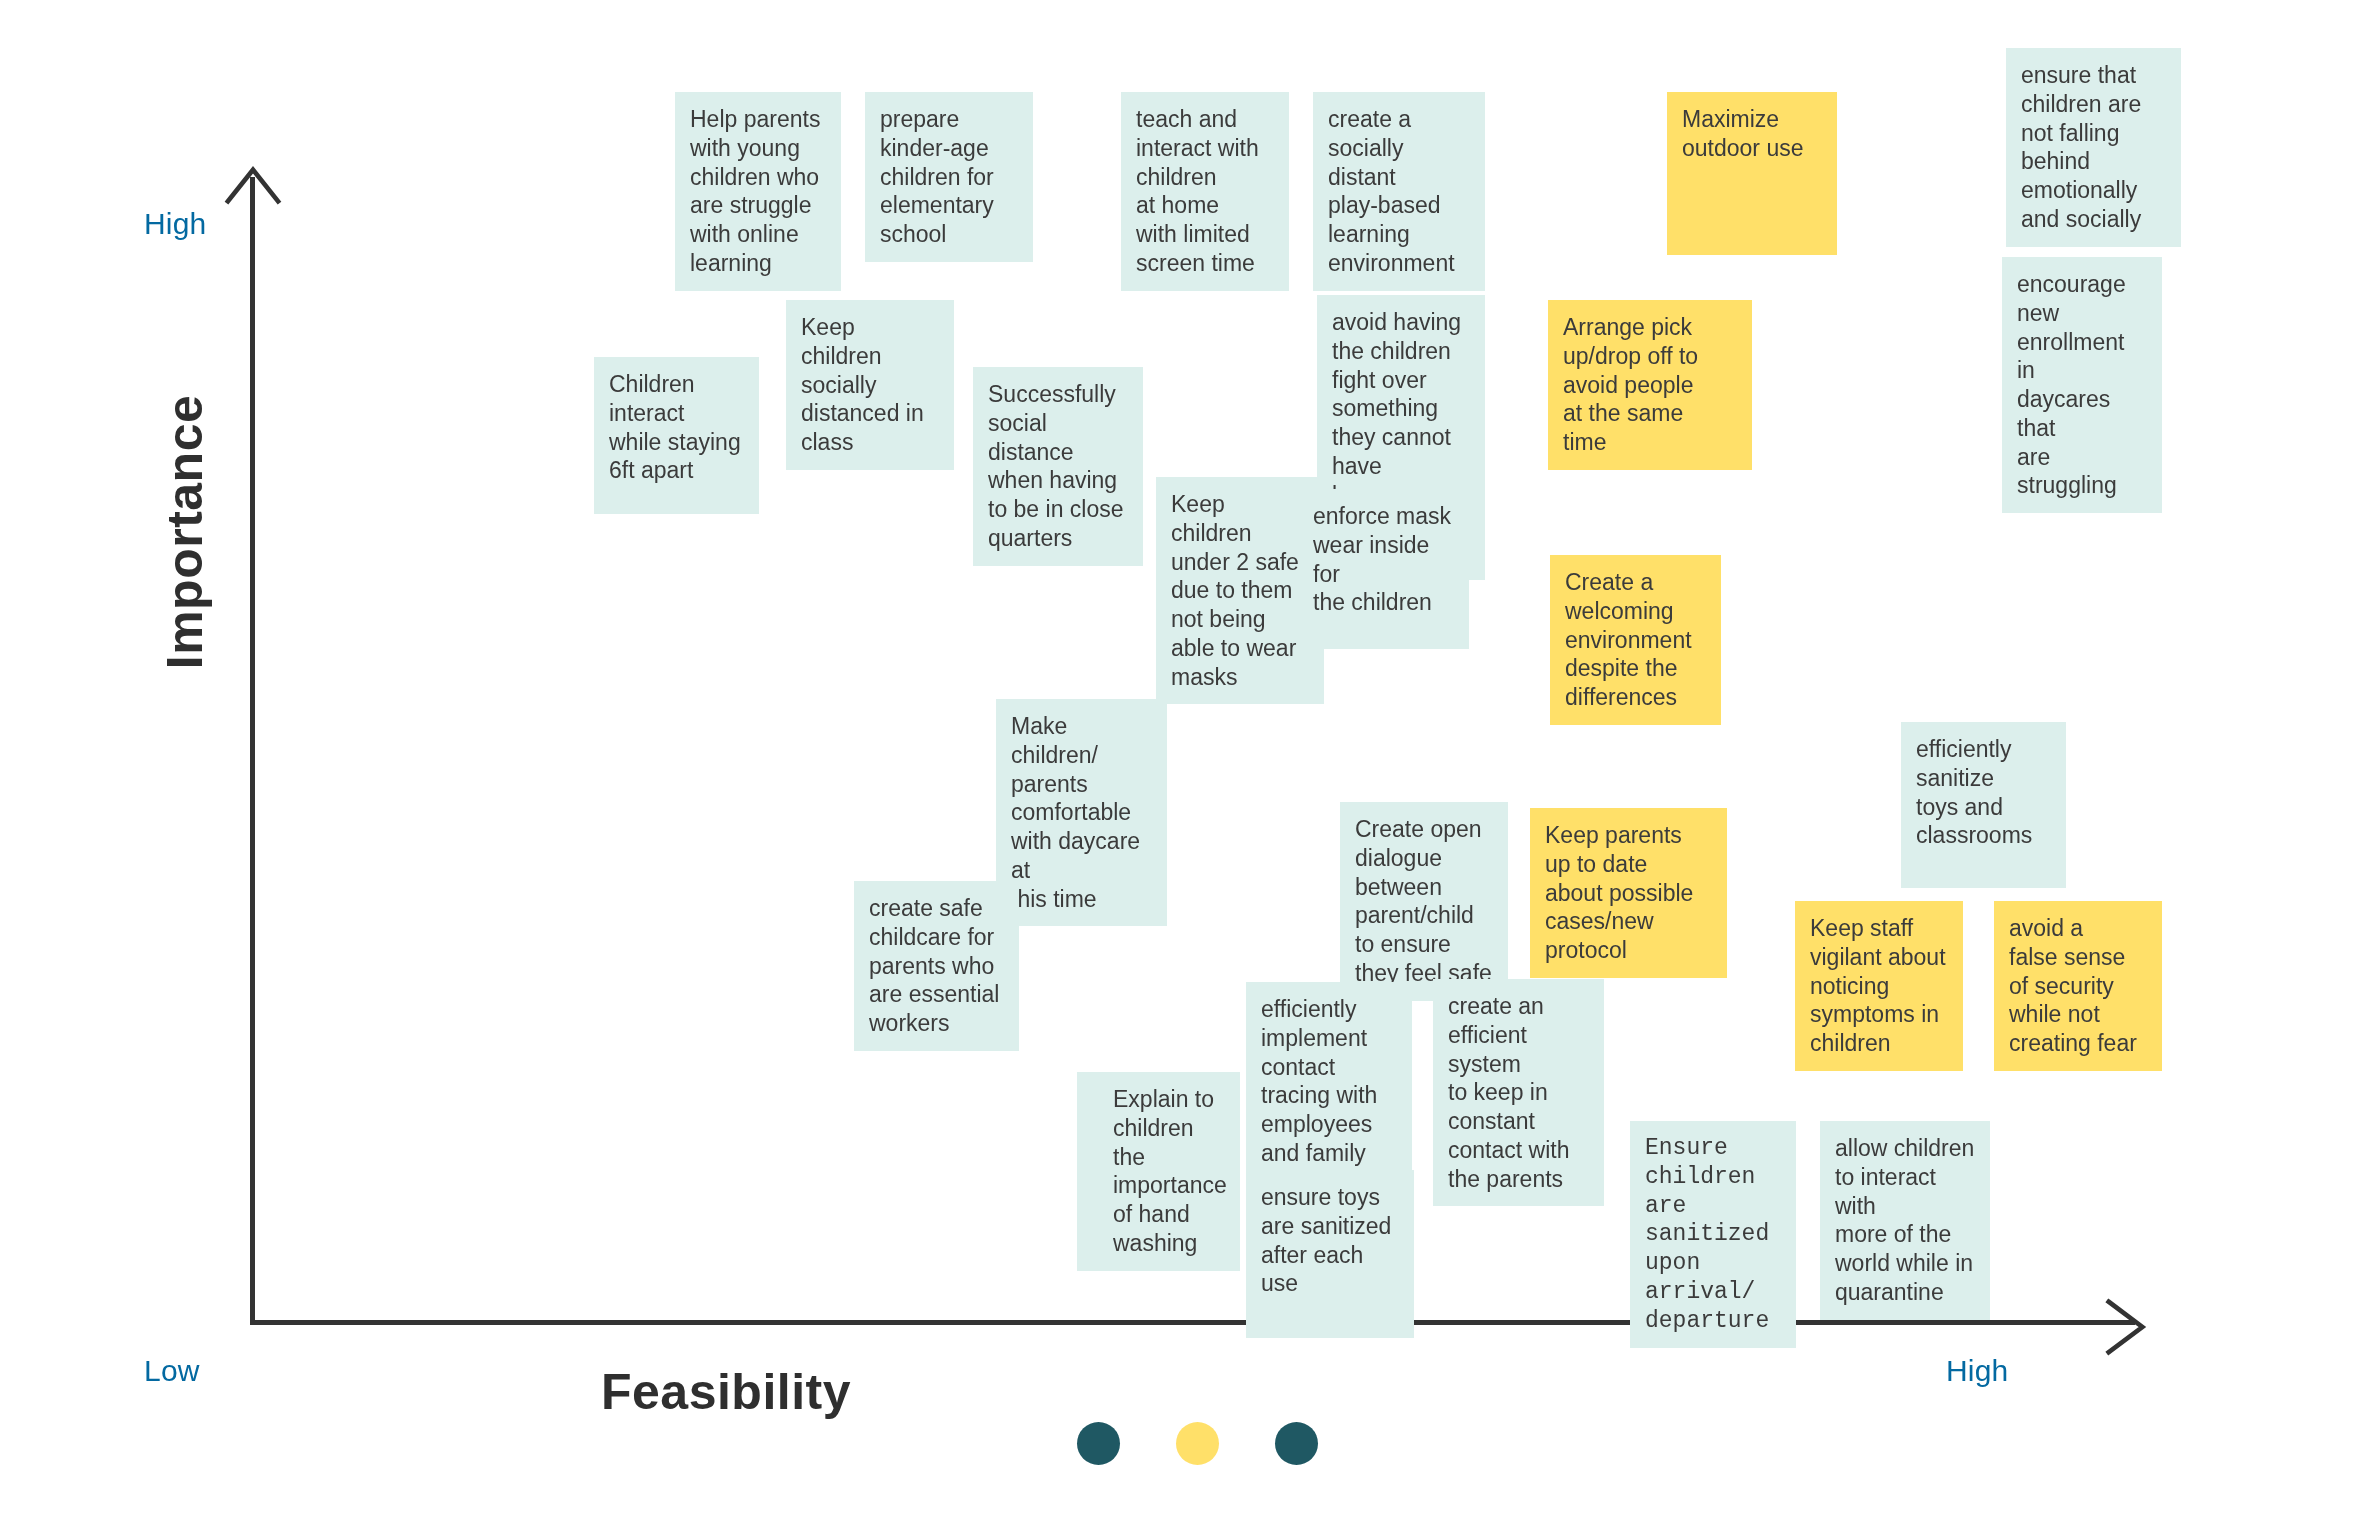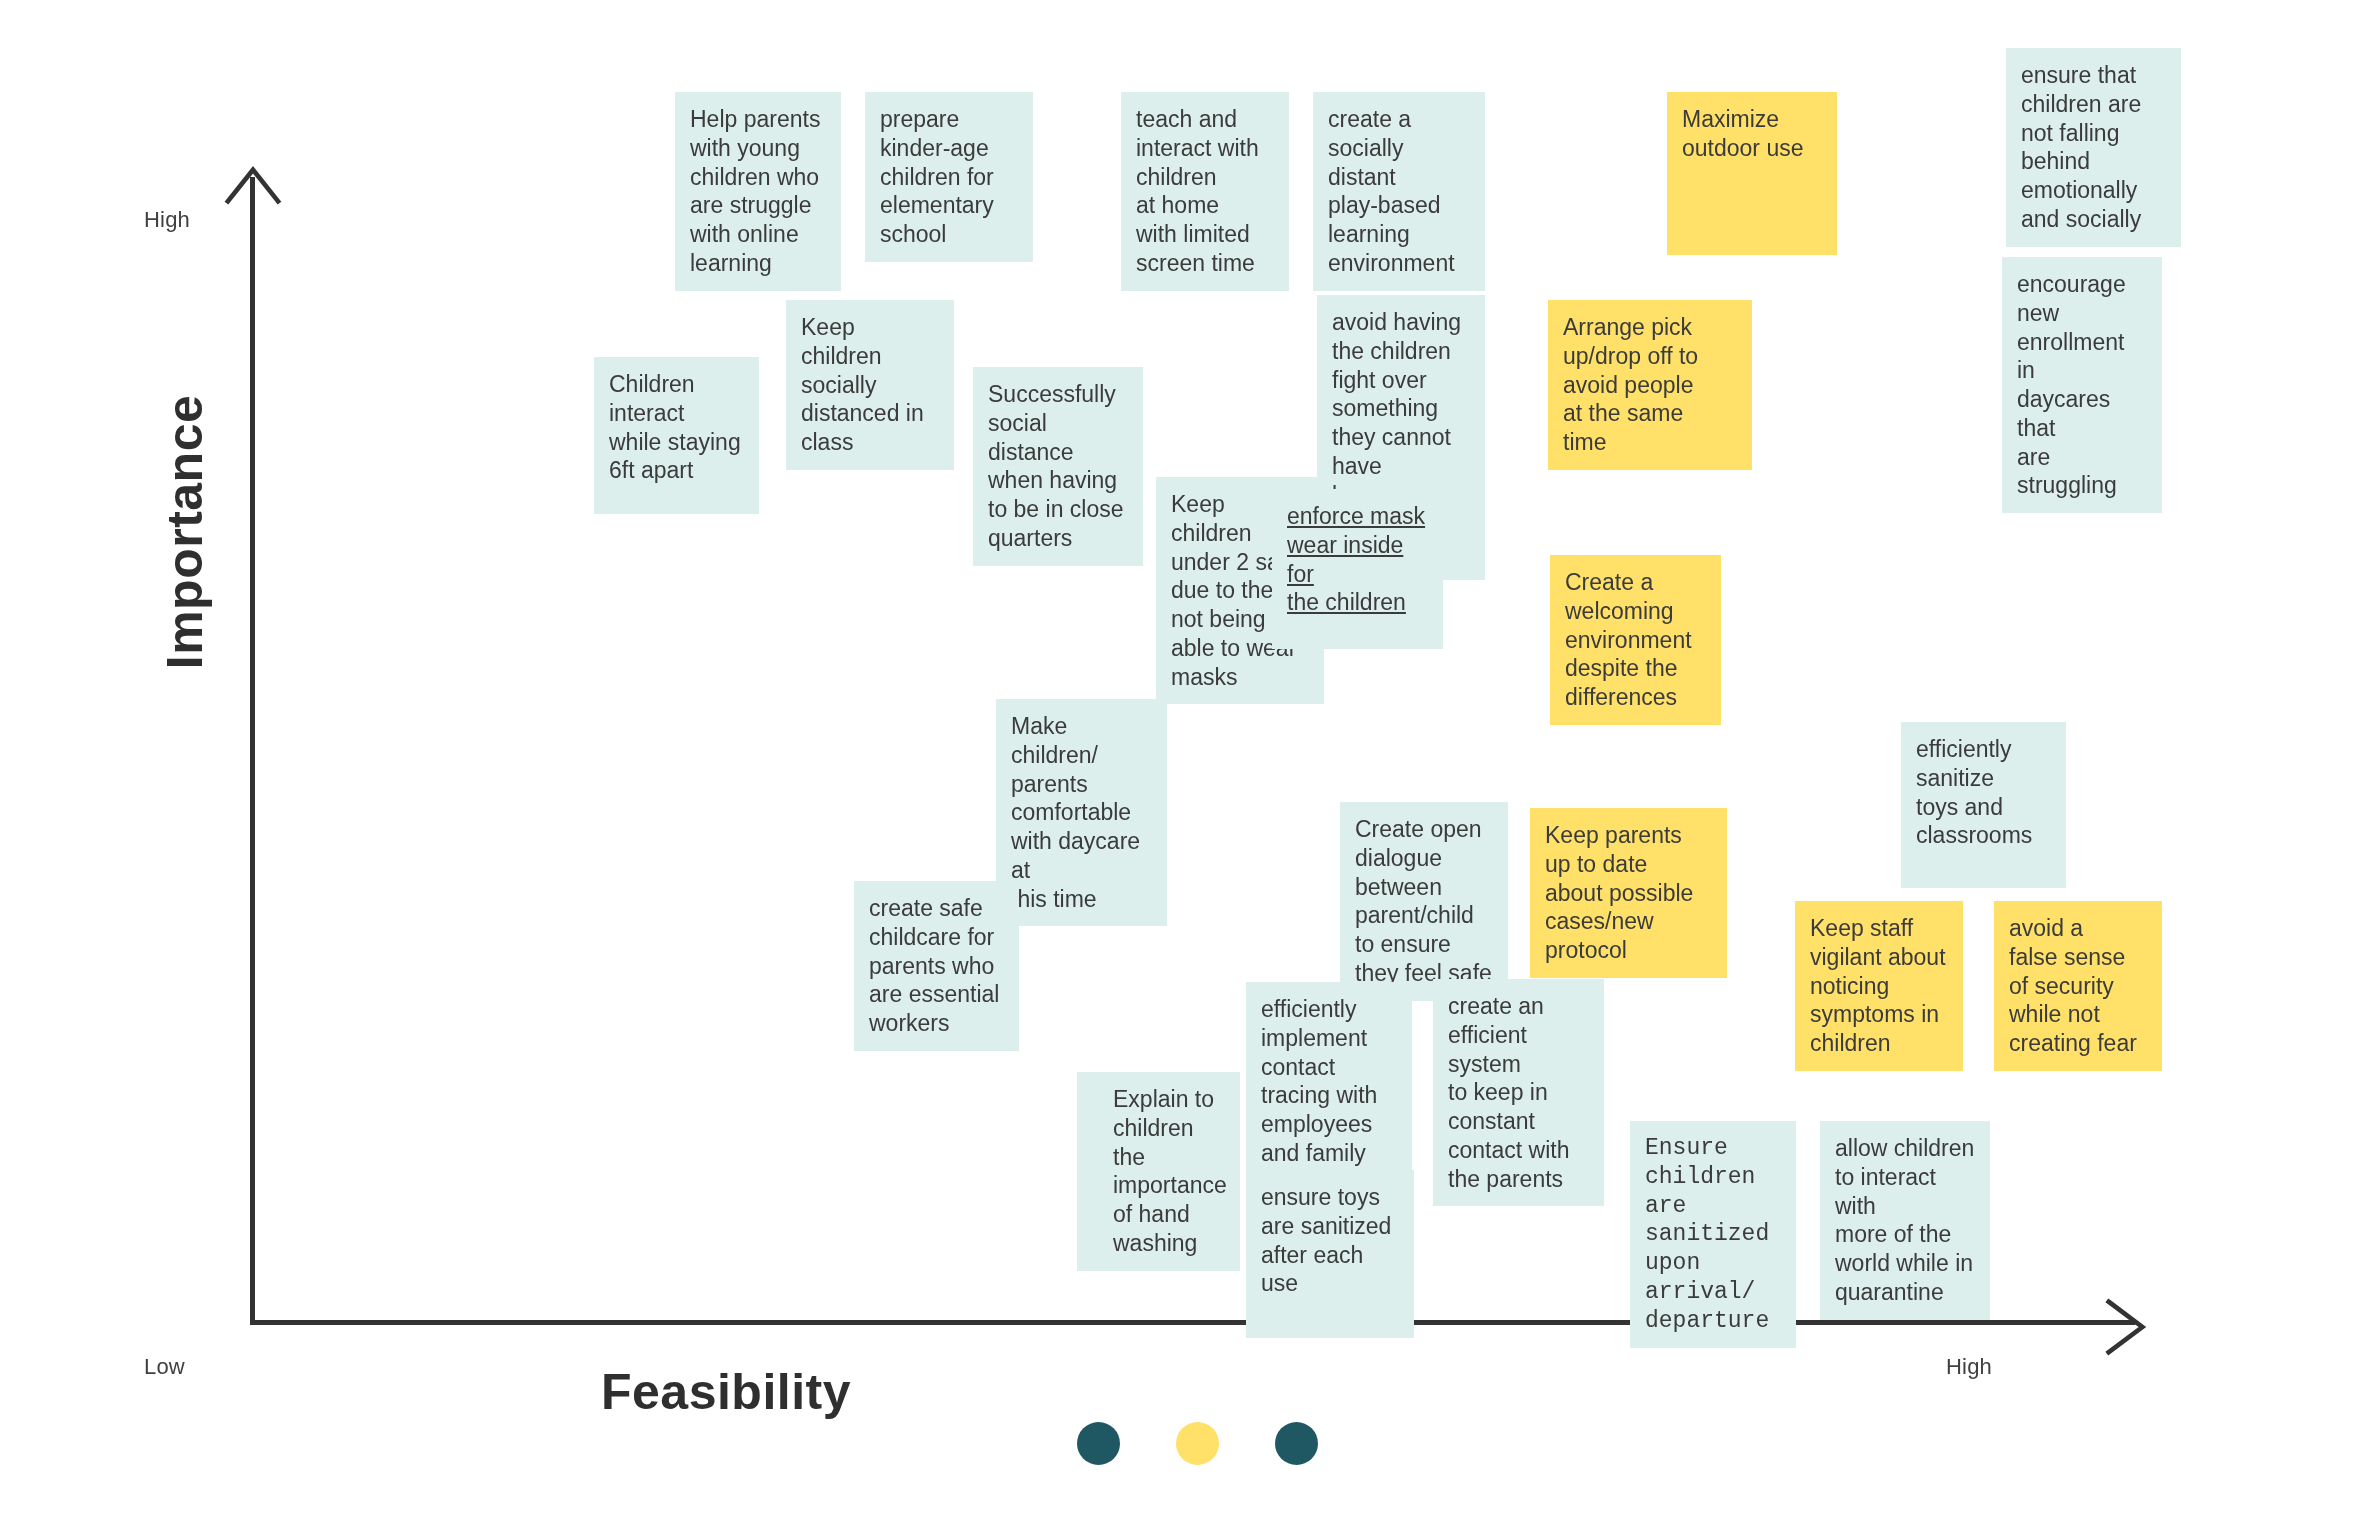--- a/index.html
+++ b/index.html
@@ -18,21 +18,21 @@
   #x-axis-line { left:250px; top:1320px; width:1885px; height:4.7px; }
 
   #y-arrow {
     position:absolute; left:224px; top:166px; width:58px; height:39px;
   }
   #x-arrow {
     position:absolute; left:2103px; top:1298px; width:45px; height:58px;
   }
 
   .axis-end-label {
-    position:absolute; color:#404040; font-size:22px; letter-spacing:0.2px;
+    position:absolute; color:#0369a1; font-size:30px; letter-spacing:0.2px;
     font-weight:400; white-space:nowrap;
   }
   #label-high-y { left:144px; top:207px; }
   #label-low-x  { left:144px; top:1354px; }
   #label-high-x { left:1946px; top:1354px; }
 
   #y-axis-title {
     position:absolute; left:-16px; top:503px; width:401px;
     transform:rotate(-90deg); transform-origin:center center;
     text-align:center; font-size:50px; font-weight:700; color:#2f2f2f;
@@ -139,21 +139,21 @@
       <div class="card mint" style="left: 2002px; top: 257px; width: 160px; min-height: 164px;">encourage new
 enrollment in
 daycares that
 are struggling</div>
       <div class="card mint" style="left: 1156px; top: 477px; width: 168px; min-height: 172px;">Keep children
 under 2 safe
 due to them
 not being
 able to wear
 masks</div>
-      <div class="card mint" style="left: 1272px; top: 489px; width: 171px; min-height: 160px; text-decoration: underline;">enforce mask
+      <div class="card mint" style="left: 1298px; top: 489px; width: 171px; min-height: 160px;">enforce mask
 wear inside for
 the children</div>
       <div class="card yellow" style="left: 1550px; top: 555px; width: 171px; min-height: 168px;">Create a
 welcoming
 environment
 despite the
 differences</div>
       <div class="card mint" style="left: 996px; top: 699px; width: 171px; min-height: 168px;">Make children/
 parents
 comfortable

